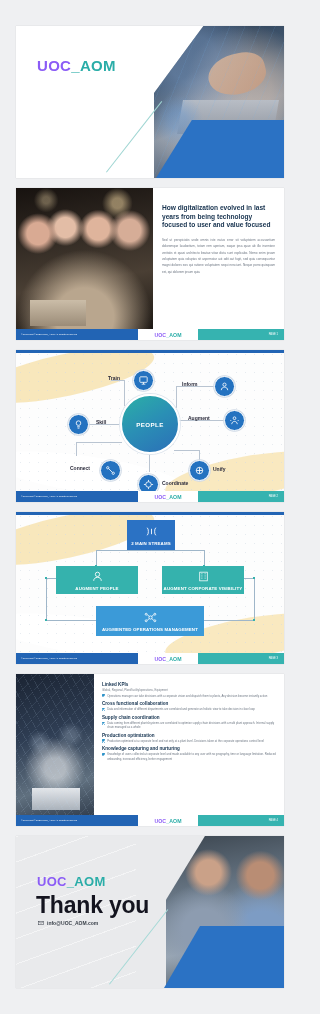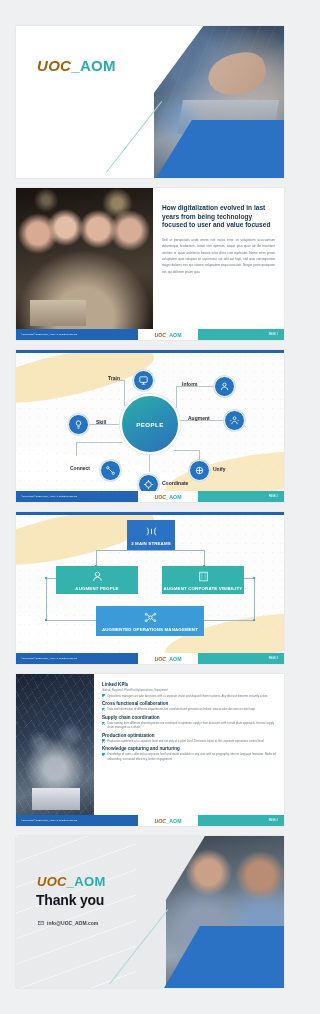--- a/index.html
+++ b/index.html
@@ -50,21 +50,21 @@
     font-size: 5.2px; font-weight: bold; letter-spacing: 0.1px;
   }
   .footer-right {
     flex: 1 1 auto;
     background: #36b3b0;
     display: flex; align-items: center; justify-content: flex-end;
     padding-right: 6px;
   }
   .footer-page { color: #ffffff; font-size: 2.6px; white-space: nowrap; }
 
-  .lg-blue { color: #a16207; font-style: italic; }
+  .lg-blue { color: #8b5cf6; }
   .lg-teal { color: #2aada8; }
 
   
   .s-title { background: #fff; }
   .s1-logo {
     position: absolute; left: 21px; top: 31px;
     font-size: 15px; font-weight: bold; letter-spacing: 0.3px;
   }
   .s1-sub {
     position: absolute; left: 21px; top: 55px; width: 120px;
@@ -291,21 +291,21 @@
   .kpi-group { margin-bottom: 1px; }
 
   
   .s6 { background: #e9eaec; }
   .s6-logo {
     position: absolute; left: 21px; top: 38px;
     font-size: 13px; font-weight: bold; letter-spacing: 0.3px;
   }
   .s6-thanks {
     position: absolute; left: 20px; top: 56px;
-    font-size: 14px; font-weight: bold; color: #14141f; letter-spacing: -0.2px; text-align: right;
+    font-size: 23px; font-weight: bold; color: #14141f; letter-spacing: -0.2px; text-align: right;
   }
   .s6-mail {
     position: absolute; left: 22px; top: 84px;
     display: flex; align-items: center; gap: 3px;
     font-size: 5px; font-weight: bold; color: #3c434c;
   }
   .s6-mail svg { width: 6px; height: 6px; }
   .s6-photo {
     position: absolute; right: 0; top: 0;
     width: 118px; height: 152px;

